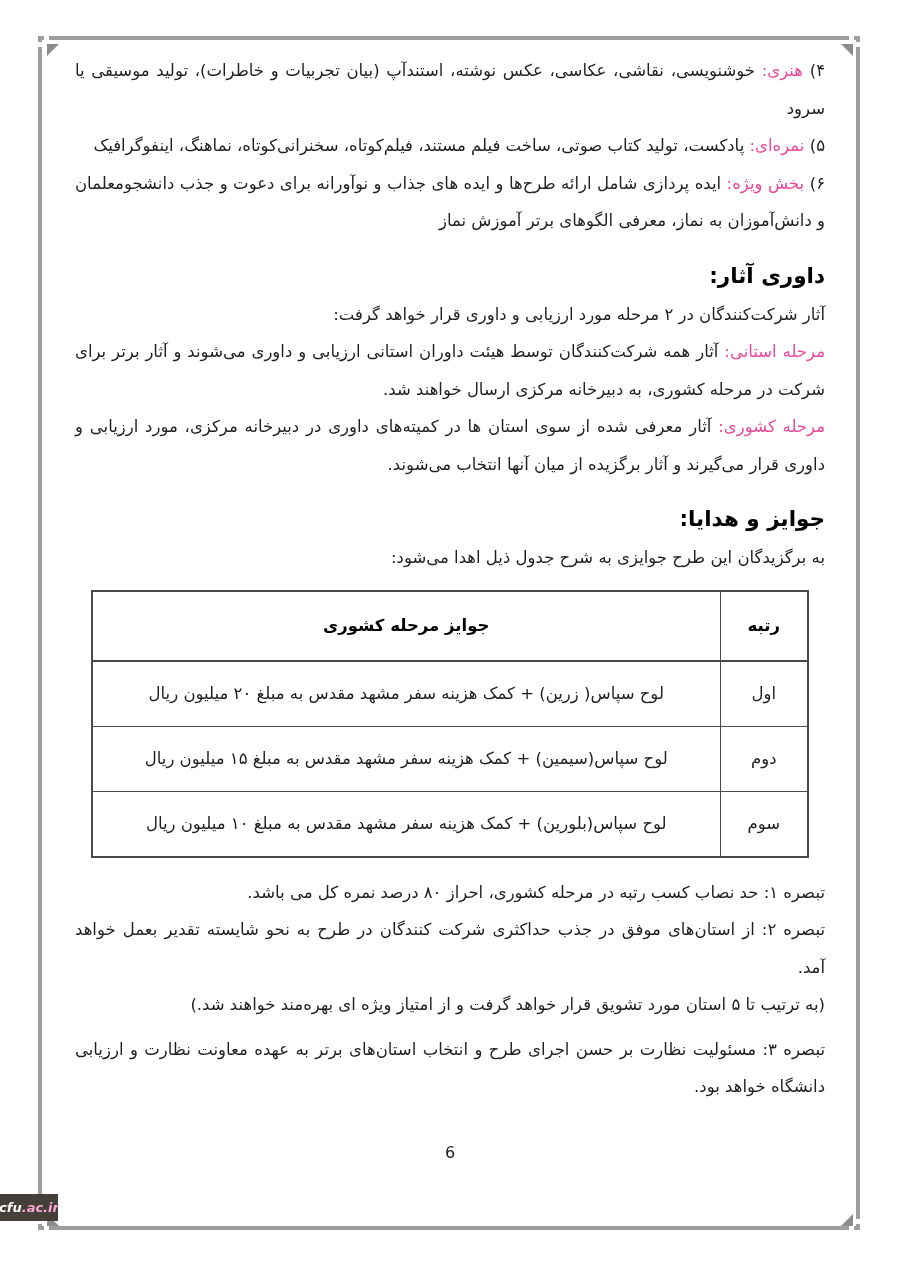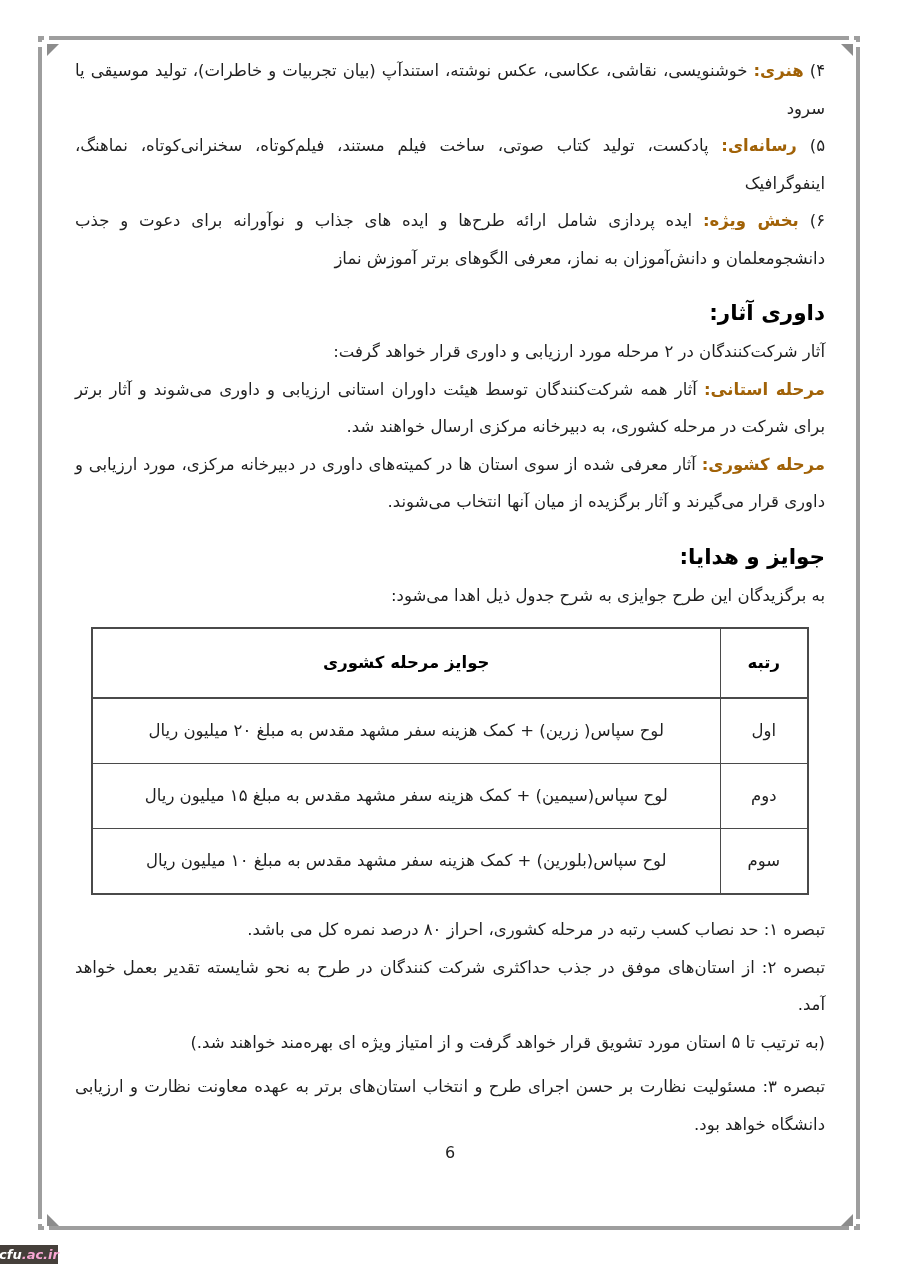--- a/index.html
+++ b/index.html
@@ -14,41 +14,41 @@
   .gap{position:absolute;background:#ffffff;}
   .tri{position:absolute;width:0;height:0;}
   .tri-tl{left:47px;top:44px;border-top:12px solid #8c8c8c;border-right:12px solid transparent;}
   .tri-tr{left:841px;top:44px;border-top:12px solid #8c8c8c;border-left:12px solid transparent;}
   .tri-br{left:841px;top:1214px;border-bottom:12px solid #8c8c8c;border-left:12px solid transparent;}
   .tri-bl{left:47px;top:1214px;border-bottom:12px solid #8c8c8c;border-right:12px solid transparent;}
   
   .content{position:absolute;left:75px;top:52px;width:750px;direction:rtl;
            font-size:16.5px;line-height:37.5px;text-align:justify;}
   .content p{margin:0;text-align:justify;text-align-last:right;}
-  .lead{font-weight:bold;color:#a16207;}
+  .lead{font-weight:normal;color:#ec4899;}
   h2{font-size:21.5px;line-height:40px;margin:16px 0 0;font-weight:bold;color:#000;
      text-align:center;text-align-last:right;}
   .oneline{text-align-last:right;}
   
   table.prizes{border-collapse:collapse;margin:13px auto 0;width:718px;direction:rtl;
                font-size:16.5px;}
   table.prizes th,table.prizes td{border:1.6px solid #4a4a4a;text-align:center;vertical-align:middle;
                padding:9px 8px;line-height:1.45;}
   table.prizes thead th{height:50px;font-weight:bold;border-bottom-width:2.4px;color:#000;}
   table.prizes tbody td{height:46px;font-weight:normal;}
   table.prizes{border:2.4px solid #4a4a4a;}
   col.rank-col{width:88px;}
   
   .notes{margin-top:16px;}
   .notes p{margin:0;}
   .notes p.spaced{margin-top:7px;}
   
   .pagenum{position:absolute;left:0;top:1138px;width:900px;text-align:center;
            font-size:16px;line-height:30px;color:#222;}
-  .badge{position:absolute;left:0;top:1245px;width:58px;height:19px;background:#453f3a;
+  .badge{position:absolute;left:0;top:1194px;width:58px;height:27px;background:#453f3a;
          display:flex;align-items:center;justify-content:center;
          font-style:italic;font-weight:bold;font-size:13px;line-height:26px;}
   .badge .b1{color:#ffffff;}
   .badge .b2{color:#f9a8d4;}
 </style>
 </head>
 <body>
 
 <div class="page">
 
@@ -68,21 +68,21 @@
 
   <div class="tri tri-tl"></div>
   <div class="tri tri-tr"></div>
   <div class="tri tri-br"></div>
   <div class="tri tri-bl"></div>
 
   <div class="content">
 
     <p><span>۴)</span> <span class="lead">هنری:</span> <span>خوشنویسی، نقاشی، عکاسی، عکس نوشته، استندآپ (بیان تجربیات و خاطرات)، تولید موسیقی یا سرود</span></p>
 
-    <p><span>۵)</span> <span class="lead">رسانه‌ای:</span> <span>پادکست، تولید کتاب صوتی، ساخت فیلم مستند، فیلم‌کوتاه، سخنرانی‌کوتاه، نماهنگ، اینفوگرافیک</span></p>
+    <p><span>۵)</span> <span class="lead">نمره‌ای:</span> <span>پادکست، تولید کتاب صوتی، ساخت فیلم مستند، فیلم‌کوتاه، سخنرانی‌کوتاه، نماهنگ، اینفوگرافیک</span></p>
 
     <p><span>۶)</span> <span class="lead">بخش ویژه:</span> <span>ایده پردازی شامل ارائه طرح‌ها و ایده های جذاب و نوآورانه برای دعوت و جذب دانشجومعلمان و دانش‌آموزان به نماز، معرفی الگوهای برتر آموزش نماز</span></p>
 
     <h2>داوری آثار:</h2>
 
     <p class="oneline">آثار شرکت‌کنندگان در ۲ مرحله مورد ارزیابی و داوری قرار خواهد گرفت:</p>
 
     <p><span class="lead">مرحله استانی:</span> <span>آثار همه شرکت‌کنندگان توسط هیئت داوران استانی ارزیابی و داوری می‌شوند و آثار برتر برای شرکت در مرحله کشوری، به دبیرخانه مرکزی ارسال خواهند شد.</span></p>
 
     <p><span class="lead">مرحله کشوری:</span> <span>آثار معرفی شده از سوی استان ها در کمیته‌های داوری در دبیرخانه مرکزی، مورد ارزیابی و داوری قرار می‌گیرند و آثار برگزیده از میان آنها انتخاب می‌شوند.</span></p>

